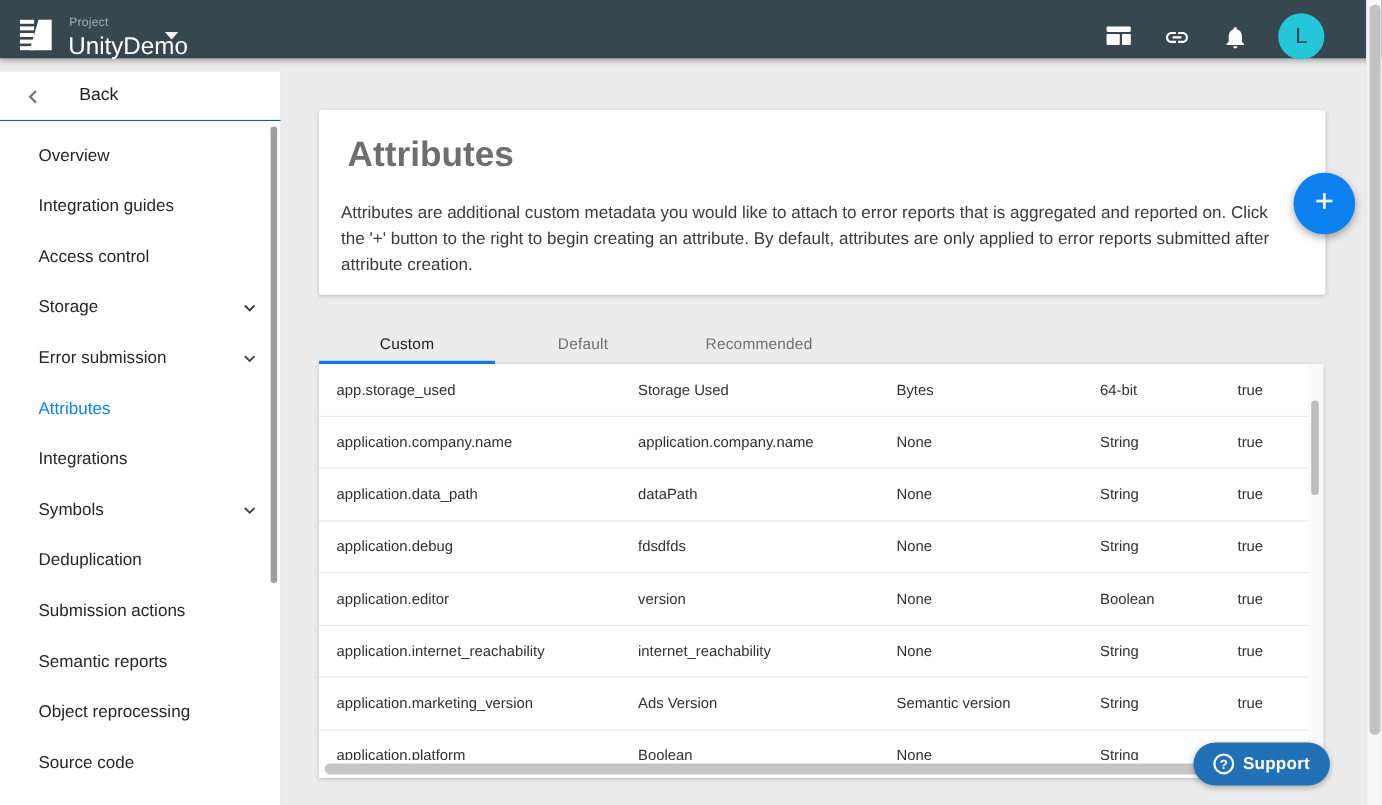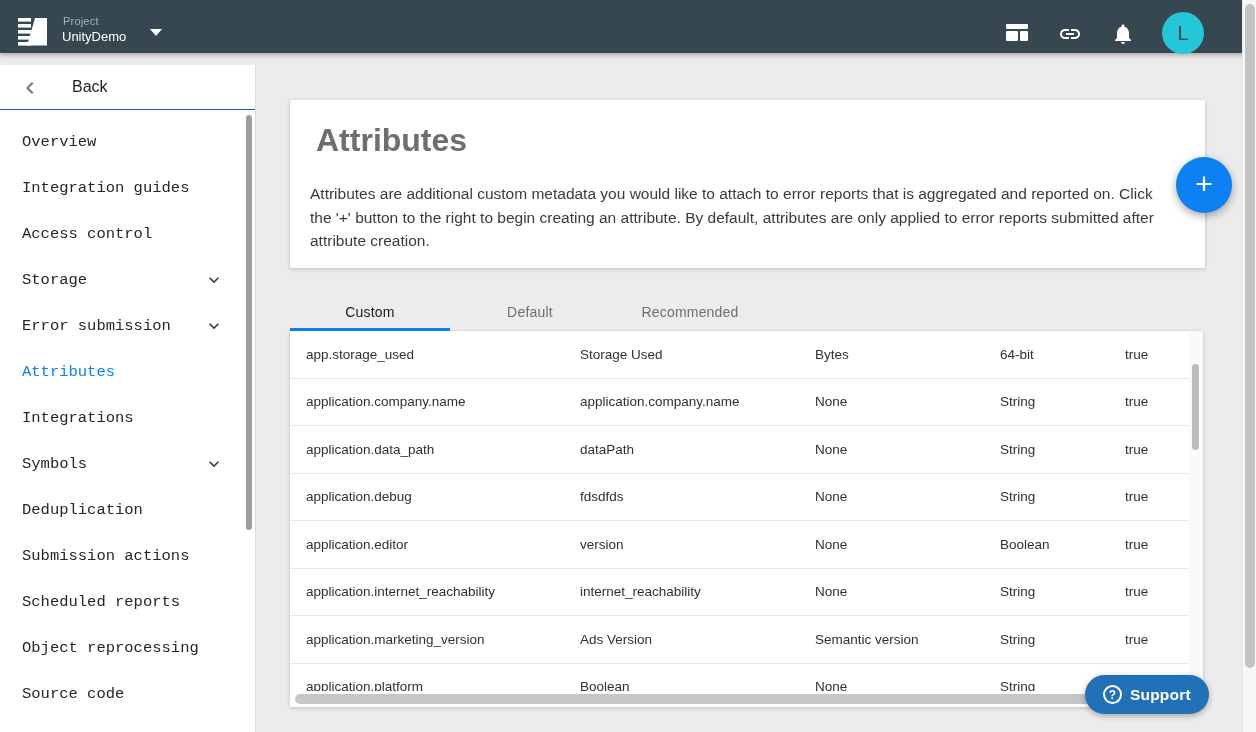--- a/index.html
+++ b/index.html
@@ -5,42 +5,42 @@
   * { margin:0; padding:0; box-sizing:border-box; }
   html,body { width:1256px; height:732px; overflow:hidden; background:#ececec;
               font-family:"Liberation Sans", sans-serif; }
   #app { position:relative; width:1256px; height:732px; overflow:hidden; }
 
   
   .topbar { position:absolute; left:0; top:0; width:1256px; height:53px; background:#37474f;
             box-shadow:0 2px 5px rgba(0,0,0,.3); z-index:20; }
   .logo { position:absolute; left:18px; top:16px; width:30px; height:32px; }
   .proj-label { position:absolute; left:63px; top:15px; font-size:11px; color:#a3b1b8; letter-spacing:.2px; }
-  .proj-name  { position:absolute; left:62px; top:29px; font-size:13px; color:#ffffff; }
+  .proj-name  { position:absolute; left:62px; top:29px; font-size:22px; color:#ffffff; }
   .proj-caret { position:absolute; left:150px; top:29px; width:0; height:0;
                 border-left:6px solid transparent; border-right:6px solid transparent; border-top:7px solid #fff; }
   .tb-icon { position:absolute; top:22px; width:24px; height:24px; color:#fff; }
   .tb-icon svg { width:24px; height:24px; fill:#fff; }
   .layout-ic { left:1006px; top:24px; width:22px; height:17px; }
   .layout-ic .bar  { position:absolute; left:0; top:0; width:22px; height:5px; background:#fff; border-radius:1px; }
   .layout-ic .bl   { position:absolute; left:0; top:7px; width:12px; height:10px; background:#fff; border-radius:1px; }
   .layout-ic .br   { position:absolute; left:14px; top:7px; width:8px; height:10px; background:#fff; border-radius:1px; }
   .link-ic { left:1058px; }
   .bell-ic { left:1111px; }
   .avatar { position:absolute; left:1162px; top:12px; width:42px; height:42px; border-radius:50%;
             background:#26c6da; color:#37474f; font-size:20px; display:flex; align-items:center; justify-content:center; }
 
   
   .sidebar { position:absolute; left:0; top:65px; width:256px; height:667px; background:#fff;
              border-right:1px solid #dcdcdc; z-index:5; }
   .back-row { position:relative; height:45px; border-bottom:1px solid #1d4ed8; }
   .back-chev { position:absolute; left:18px; top:11px; width:24px; height:24px; }
   .back-chev svg { width:24px; height:24px; fill:#757575; }
   .back-label { position:absolute; left:72px; top:13px; font-size:16px; color:#1f1f1f; }
-  .nav { position:absolute; left:4px; top:54px; width:240px;font-family:Liberation Mono, monospace; }
+  .nav { position:absolute; left:17px; top:54px; width:240px; }
   .nav-item { position:relative; height:46px; display:flex; align-items:center; padding-left:18px;
               font-size:15.5px; color:#262626; cursor:pointer; }
   .nav-item.active { color:#0d80f2; }
   .nav-item .chev { position:absolute; left:200px; top:13px; width:20px; height:20px; }
   .nav-item .chev svg { width:20px; height:20px; fill:#3c3c3c; }
   .side-scroll { position:absolute; right:3px; top:50px; width:6px; height:415px; background:#9e9e9e; border-radius:3px; }
 
   
   .main-bg { position:absolute; left:257px; top:65px; width:999px; height:667px; background:#ececec; }
 
@@ -164,21 +164,21 @@
               <path d="M7.41,8.59L12,13.17l4.59-4.58L18,10l-6,6l-6-6L7.41,8.59z"></path>
             </svg></span>
         </div>
         <div class="nav-item">
           <span>Deduplication</span>
         </div>
         <div class="nav-item">
           <span>Submission actions</span>
         </div>
         <div class="nav-item">
-          <span>Scheduled reports</span>
+          <span>Semantic reports</span>
         </div>
         <div class="nav-item">
           <span>Object reprocessing</span>
         </div>
         <div class="nav-item">
           <span>Source code</span>
         </div>
       </div>
     <div class="side-scroll"></div>
   </nav>

